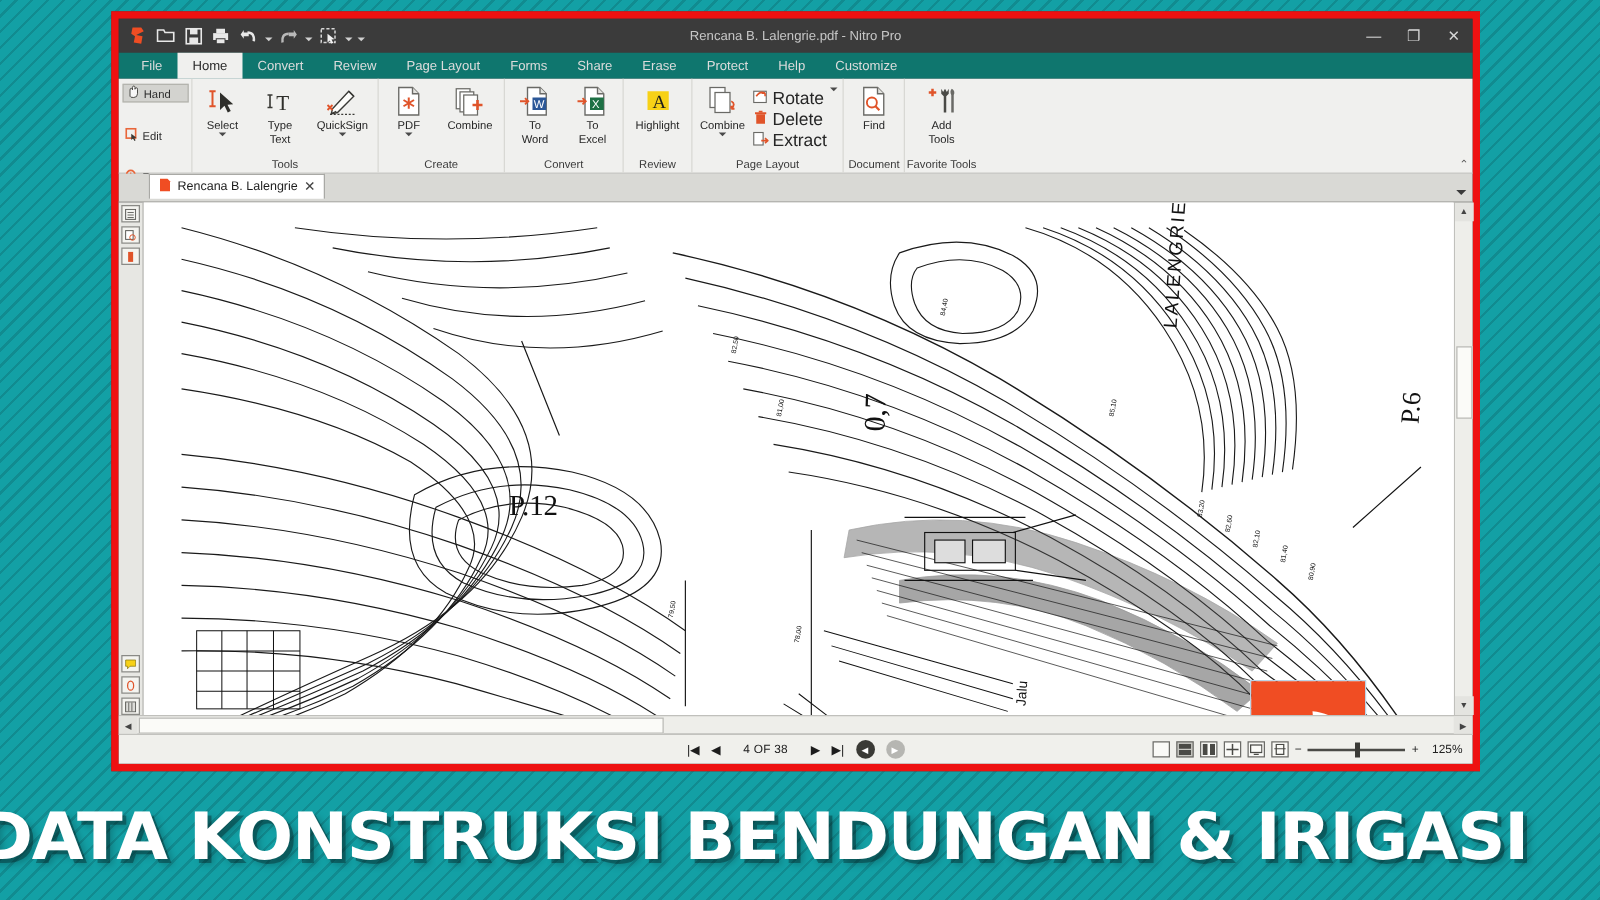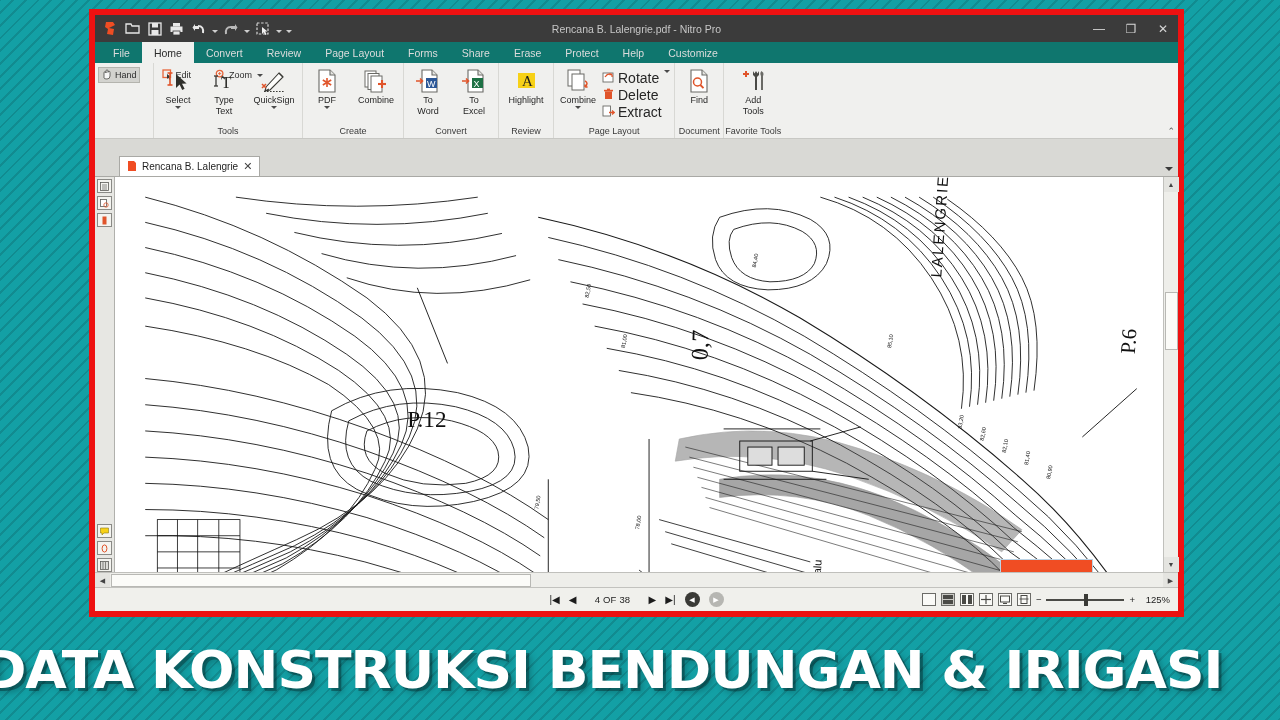--- a/index.html
+++ b/index.html
@@ -73,21 +73,21 @@
   .rtab.active { background: #f0f0ee; color: #2b2b2b; }
 
   
   #ribbon {
     background: #f0f0ee; height: 76px; display: flex;
     position: relative; border-bottom: 1px solid #c8c8c4;
     flex: 0 0 auto;
   }
   .side-cmds {
     width: 58px; padding: 4px 2px 0 3px; display: flex;
-    flex-direction: row; gap: 20px;
+    flex-direction: column; gap: 20px;
   }
   .side-cmd {
     display: flex; align-items: center; gap: 3px;
     font-size: 9px; color: #2d2d2d; height: 16px; padding: 0 2px;
   }
   .side-cmd.sel { background: #d3d3cf; border: 1px solid #b4b4ae; }
   .grp {
     display: flex; flex-direction: column; align-items: center;
     border-left: 1px solid #d8d8d4; padding: 0 1px;
     position: relative; height: 100%;
@@ -112,22 +112,22 @@
     display: flex; align-items: flex-start; gap: 3px;
     font-size: 14px; color: #262626; padding: 1px 3px 1px 1px; height: 15px;
   }
   #ribbon-collapse {
     position: absolute; right: 3px; bottom: 2px;
     font-size: 9px; color: #555;
   }
 
   
   #doctabs {
-    background: #d9d9d5; height: 38px; display: flex;
-    align-items: flex-end; padding-left: 24px; position: relative;
+    background: #d9d9d5; height: 23px; display: flex;
+    padding-left: 24px; position: relative;
     flex: 0 0 auto; border-bottom: 1px solid #a9a9a5;
   }
   #doctab {
     height: 20px; background: #ffffff; border: 1px solid #a9a9a5;
     border-bottom: none; display: flex; align-items: center;
     gap: 5px; padding: 0 7px; font-size: 10px; color: #1e1e1e;
   }
   #doctab-close { color: #444; font-size: 11px; }
   #doctabs-caret {
     position: absolute; right: 5px; bottom: 5px;

